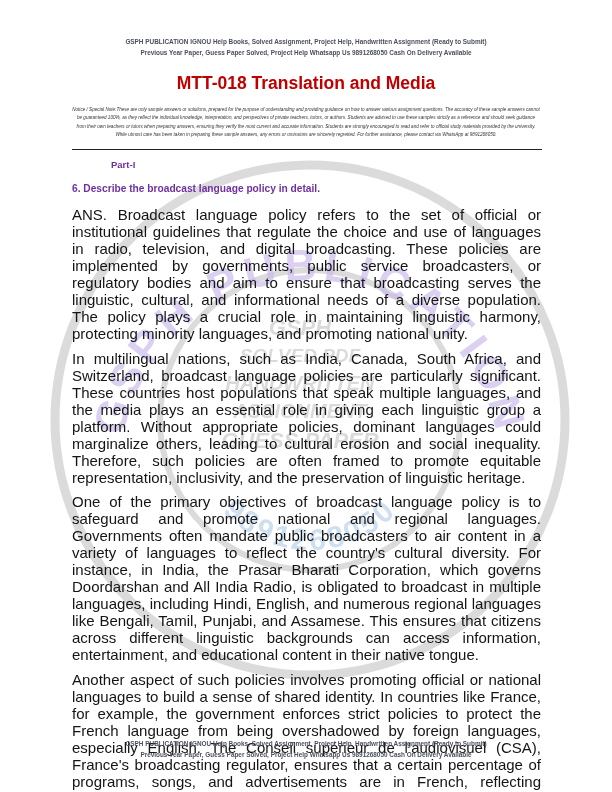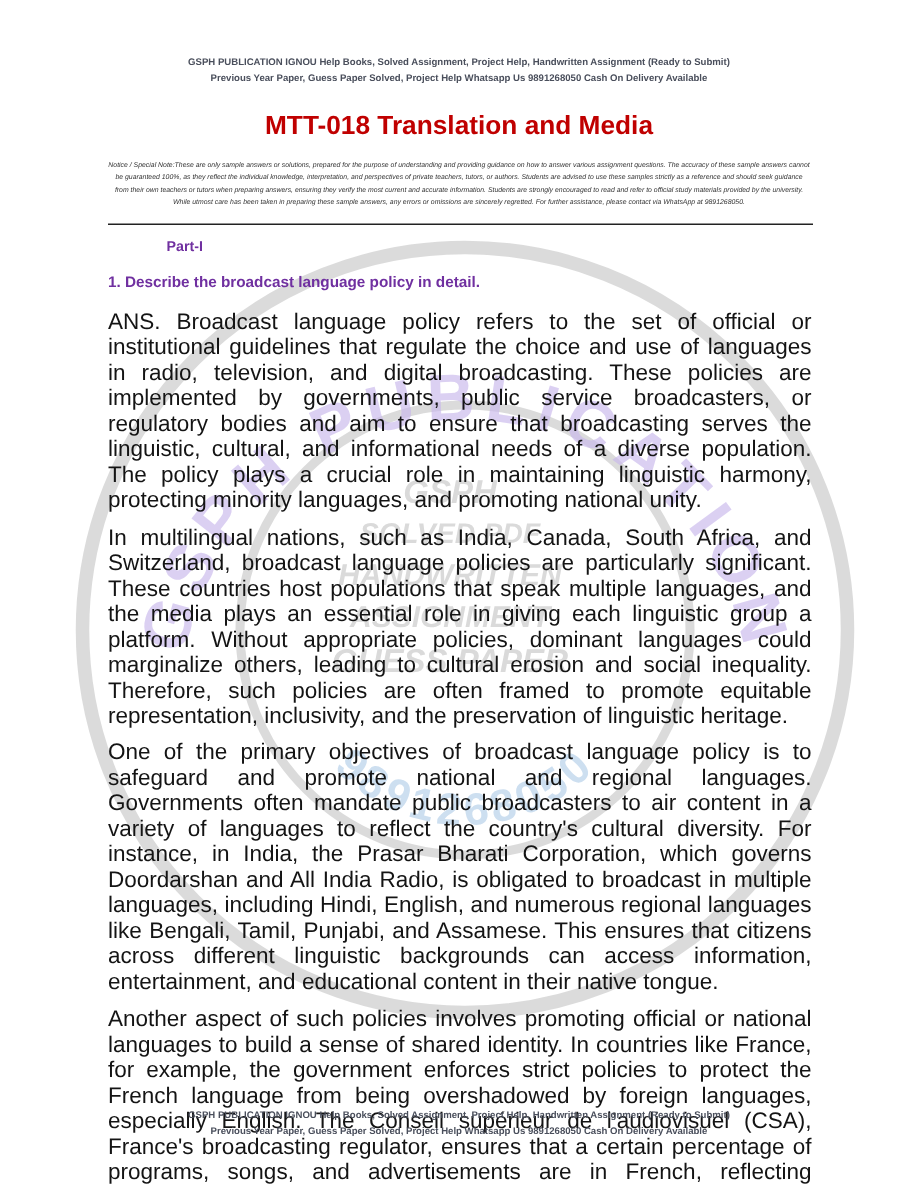--- a/index.html
+++ b/index.html
@@ -52,21 +52,21 @@
     </div>
 
     <div class="title">MTT-018 Translation and Media</div>
 
     <div class="notice">Notice / Special Note:These are only sample answers or solutions, prepared for the purpose of understanding and providing guidance on how to answer various assignment questions. The accuracy of these sample answers cannot be guaranteed 100%, as they reflect the individual knowledge, interpretation, and perspectives of private teachers, tutors, or authors. Students are advised to use these samples strictly as a reference and should seek guidance from their own teachers or tutors when preparing answers, ensuring they verify the most current and accurate information. Students are strongly encouraged to read and refer to official study materials provided by the university. While utmost care has been taken in preparing these sample answers, any errors or omissions are sincerely regretted. For further assistance, please contact via WhatsApp at 9891268050.</div>
 
     <div class="divider"></div>
 
     <div class="part">Part-I</div>
 
-    <div class="question">1. Describe the broadcast language policy in detail.</div>
+    <div class="question">6. Describe the broadcast language policy in detail.</div>
 
     <div class="body">
       <p class="para">ANS. Broadcast language policy refers to the set of official or institutional guidelines that regulate the choice and use of languages in radio, television, and digital broadcasting. These policies are implemented by governments, public service broadcasters, or regulatory bodies and aim to ensure that broadcasting serves the linguistic, cultural, and informational needs of a diverse population. The policy plays a crucial role in maintaining linguistic harmony, protecting minority languages, and promoting national unity.</p>
       <p class="para">In multilingual nations, such as India, Canada, South Africa, and Switzerland, broadcast language policies are particularly significant. These countries host populations that speak multiple languages, and the media plays an essential role in giving each linguistic group a platform. Without appropriate policies, dominant languages could marginalize others, leading to cultural erosion and social inequality. Therefore, such policies are often framed to promote equitable representation, inclusivity, and the preservation of linguistic heritage.</p>
       <p class="para">One of the primary objectives of broadcast language policy is to safeguard and promote national and regional languages. Governments often mandate public broadcasters to air content in a variety of languages to reflect the country's cultural diversity. For instance, in India, the Prasar Bharati Corporation, which governs Doordarshan and All India Radio, is obligated to broadcast in multiple languages, including Hindi, English, and numerous regional languages like Bengali, Tamil, Punjabi, and Assamese. This ensures that citizens across different linguistic backgrounds can access information, entertainment, and educational content in their native tongue.</p>
       <p class="para">Another aspect of such policies involves promoting official or national languages to build a sense of shared identity. In countries like France, for example, the government enforces strict policies to protect the French language from being overshadowed by foreign languages, especially English. The Conseil supérieur de l’audiovisuel (CSA), France's broadcasting regulator, ensures that a certain percentage of programs, songs, and advertisements are in French, reflecting national language preservation goals.</p>
     </div>
 
     <div class="hdr bottom">
       <div>GSPH PUBLICATION IGNOU Help Books, Solved Assignment, Project Help, Handwritten Assignment (Ready to Submit)</div>

